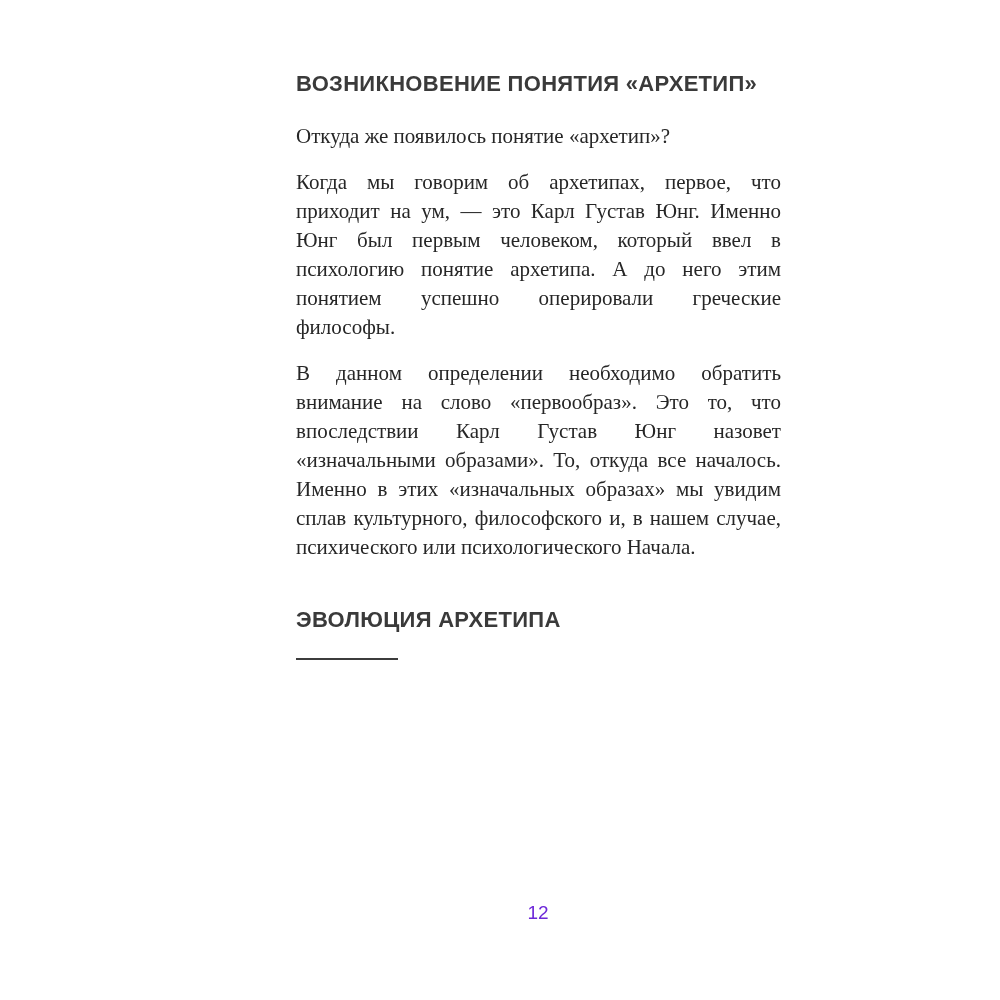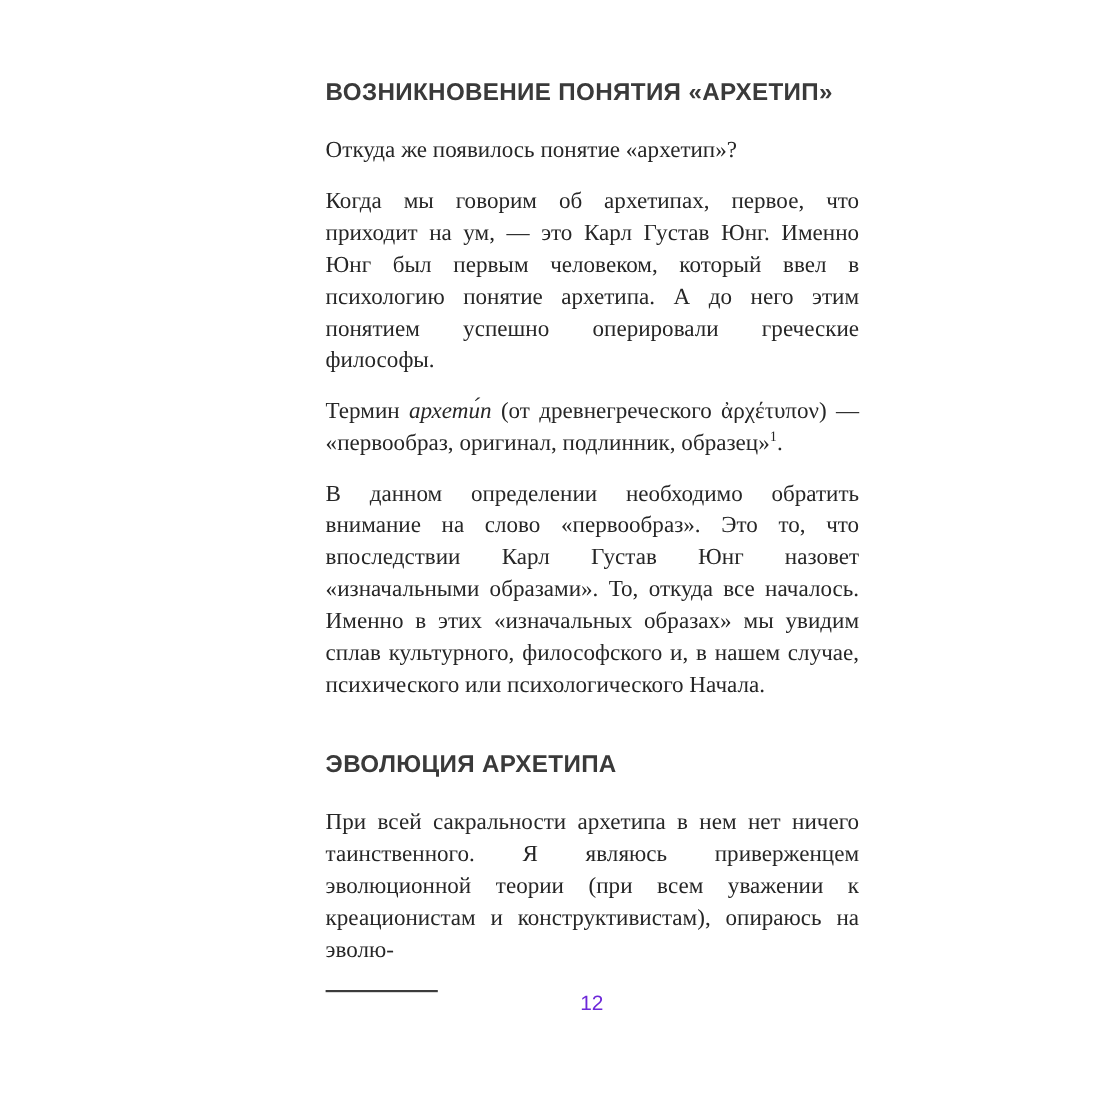--- a/index.html
+++ b/index.html
@@ -92,27 +92,25 @@
 
 <div class="page">
   <div class="content">
 
     <h2 class="heading">ВОЗНИКНОВЕНИЕ ПОНЯТИЯ «АРХЕТИП»</h2>
 
     <p>Откуда же появилось понятие «архетип»?</p>
 
     <p>Когда мы говорим об архетипах, первое, что приходит на ум, — это Карл Густав Юнг. Именно Юнг был первым человеком, который ввел в психологию понятие архетипа. А до него этим понятием успешно оперировали греческие философы.</p>
 
-    <p><span>Термин </span><em class="term">архети́п</em><span> (от древнегреческого ἀρχέτυπον) — «первообраз, оригинал, подлинник, образец»</span><sup class="fn-ref">1</sup><span>.</span></p>
 
     <p>В данном определении необходимо обратить внимание на слово «первообраз». Это то, что впоследствии Карл Густав Юнг назовет «изначальными образами». То, откуда все началось. Именно в этих «изначальных образах» мы увидим сплав культурного, философского и, в нашем случае, психического или психологического Начала.</p>
 
     <h2 class="heading heading-2">ЭВОЛЮЦИЯ АРХЕТИПА</h2>
 
-    <p class="last-body">При всей сакральности архетипа в нем нет ничего таинственного. Я являюсь приверженцем эволюционной теории (при всем уважении к креационистам и конструктивистам), опираюсь на эволю-</p>
 
     <hr class="footnote-rule">
 
 
   </div>
 
   <div class="page-number">12</div>
 </div>
 
 </body></html>

